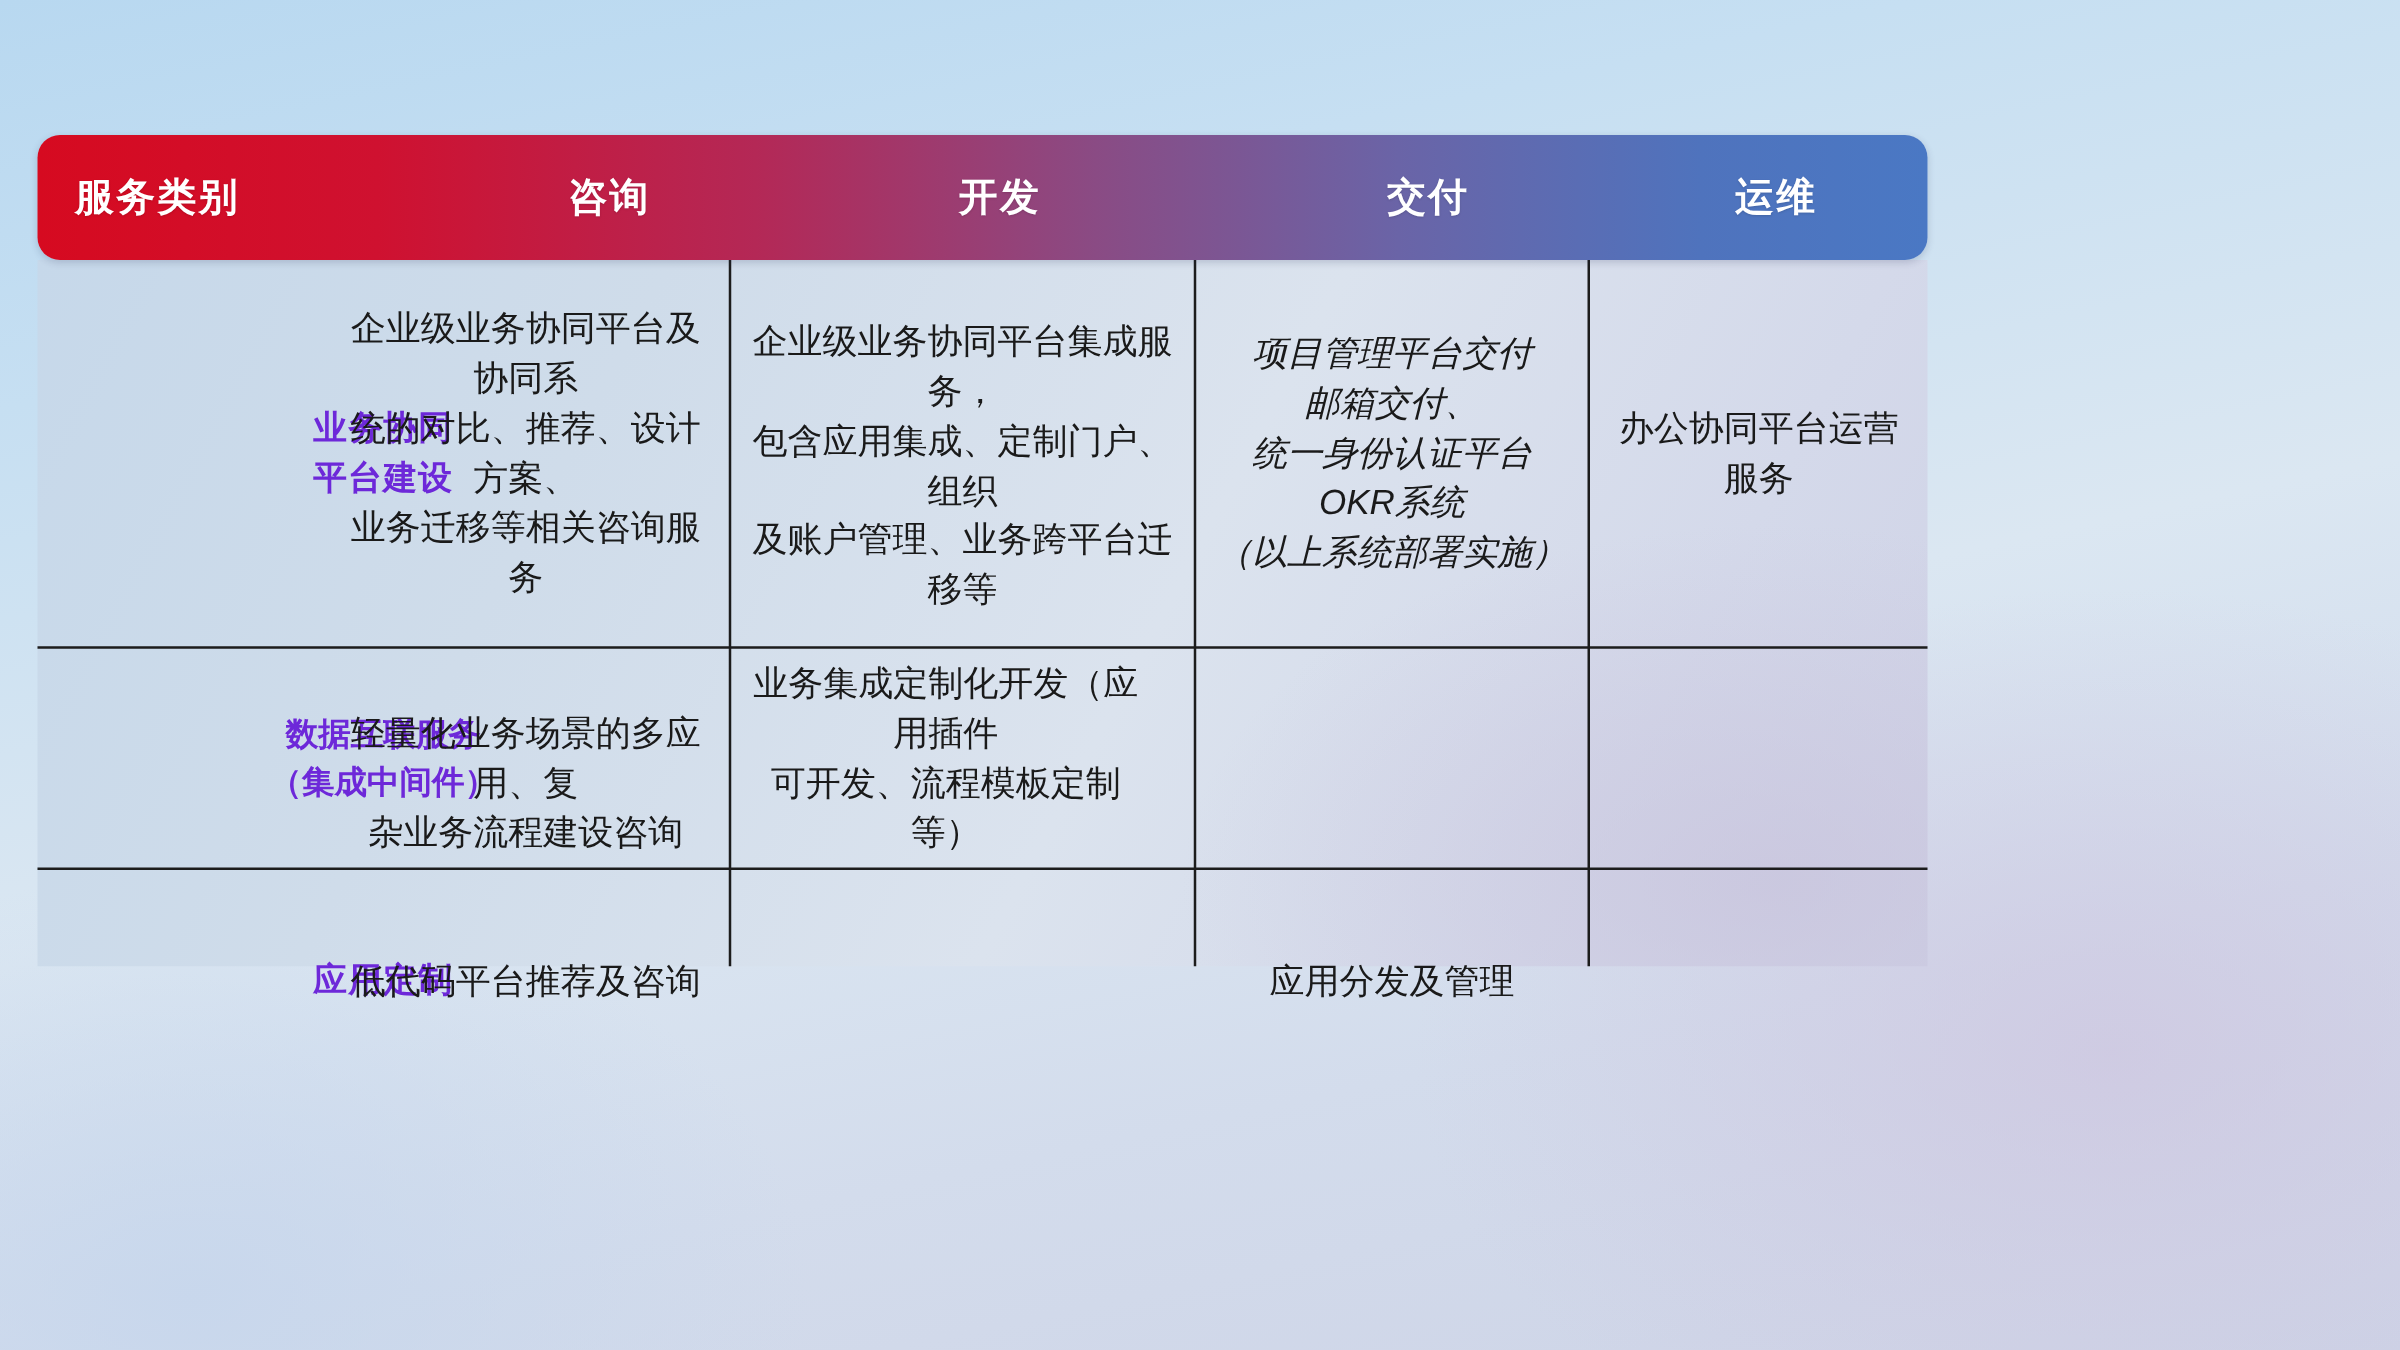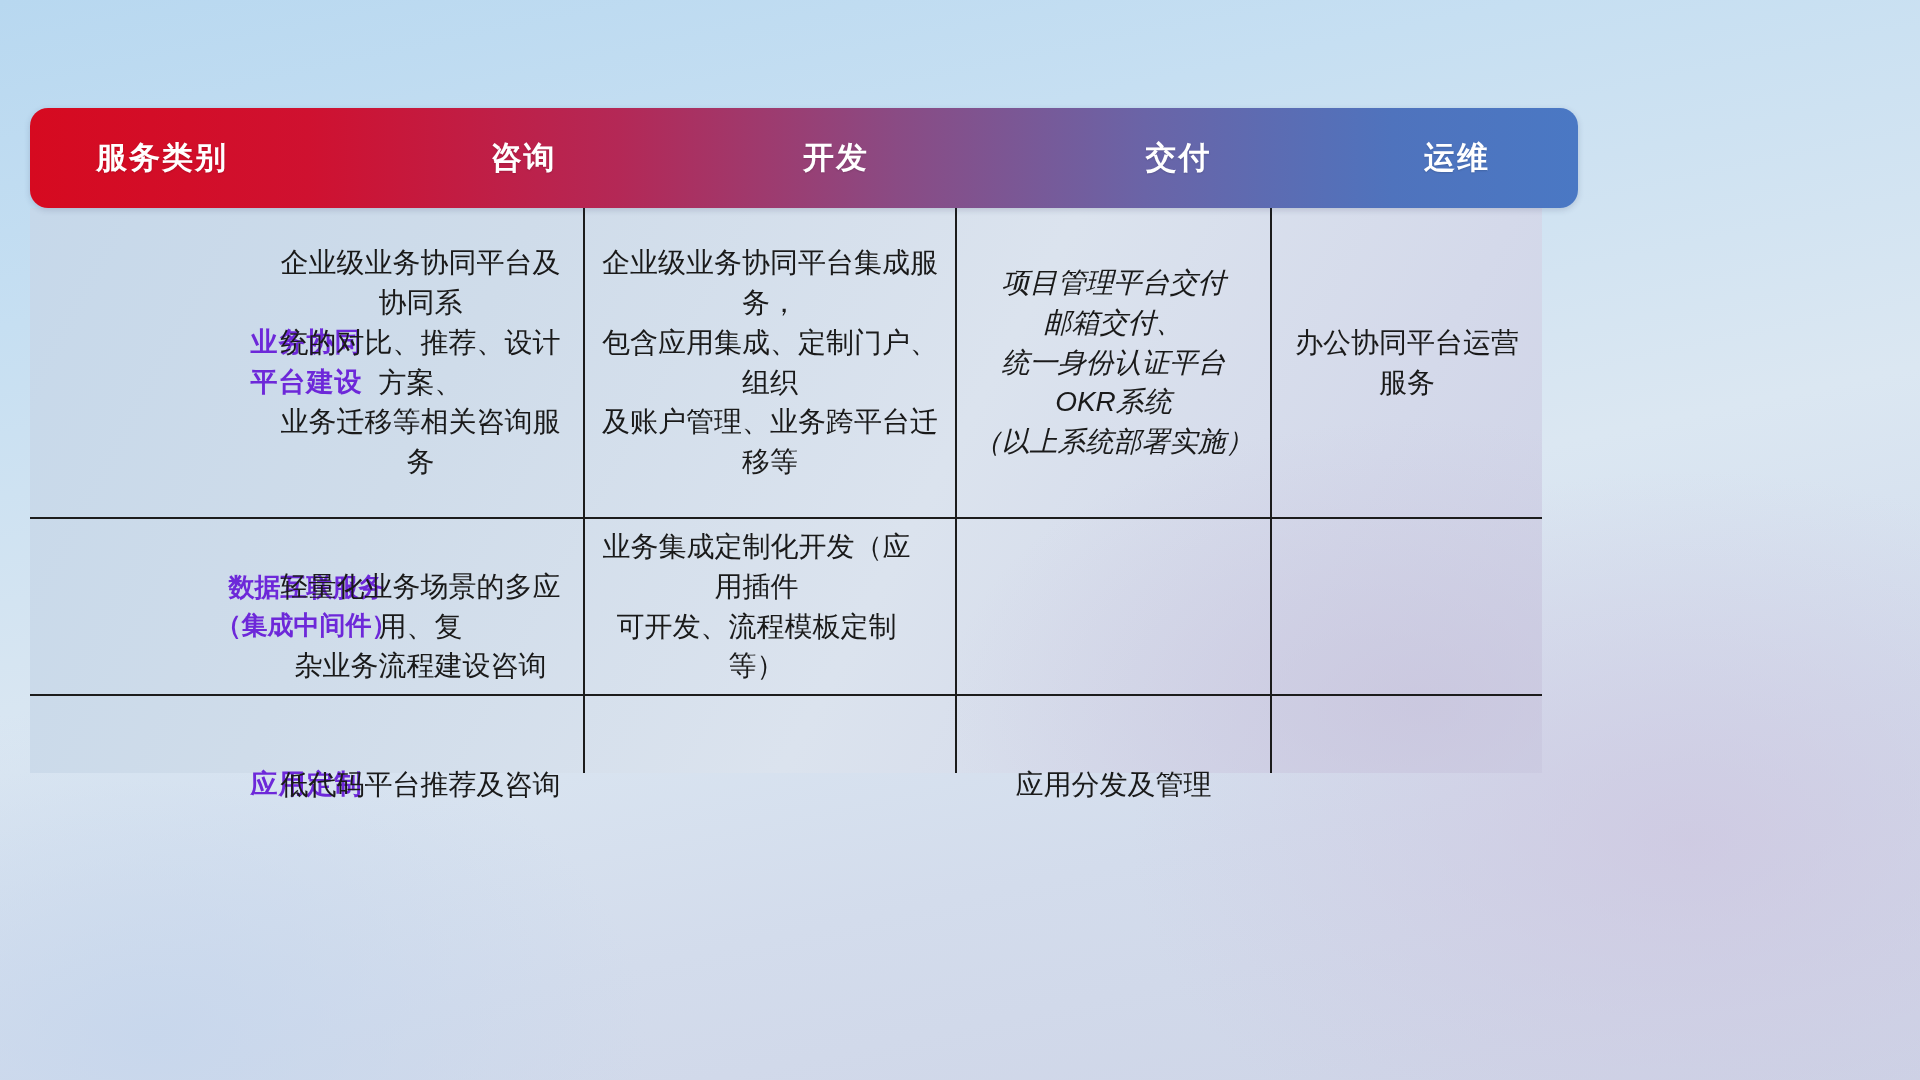--- a/index.html
+++ b/index.html
@@ -45,21 +45,20 @@
         #cf1130 18%,
         #b42856 38%,
         #8a4b84 56%,
         #6a64a7 72%,
         #4f73bd 88%,
         #4a78c4 100%);
     box-shadow: 0 2px 6px rgba(40,50,90,0.18);
     display: flex;
     align-items: flex-end;
     z-index: 3;
-    padding-left: 36px;
   }
   .th {
     display: flex;
     align-items: center;
     justify-content: center;
     color: #ffffff;
     font-size: 31px;
     font-weight: bold;
     letter-spacing: 2px;
     text-shadow: 0 1px 2px rgba(0,0,0,0.14);
@@ -146,21 +145,21 @@
     <div class="vline" style="left:1240px; height:565px;"></div>
 
     <div class="hline" style="left:0px; top:409px; width:1512px;"></div>
     <div class="hline" style="left:0px; top:586px; width:1512px;"></div>
 
     <div class="cell rowlabel" style="left:0px;   top:100px; width:553px;  height:309px;">业务协同
 平台建设</div>
     <div class="cell" style="left:228px; top:100px; width:325px;  height:309px;">企业级业务协同平台及协同系
 统的对比、推荐、设计方案、
 业务迁移等相关咨询服务</div>
-    <div class="cell" style="left:555px; top:100px; width:370px;  height:309px;">企业级业务协同平台集成服务，
+    <div class="cell" style="left:555px; top:110px; width:370px;  height:309px;">企业级业务协同平台集成服务，
 包含应用集成、定制门户、组织
 及账户管理、业务跨平台迁移等</div>
     <div class="cell" style="left:927px; top:100px; width:313px;  height:309px;font-style:italic;">项目管理平台交付
 邮箱交付、
 统一身份认证平台
 OKR系统
 （以上系统部署实施）</div>
     <div class="cell" style="left:1242px; top:100px; width:270px; height:309px;">办公协同平台运营服务</div>
 
     <div class="cell rowlabel wide" style="left:0px;   top:411px; width:553px;  height:175px;">数据互联服务

